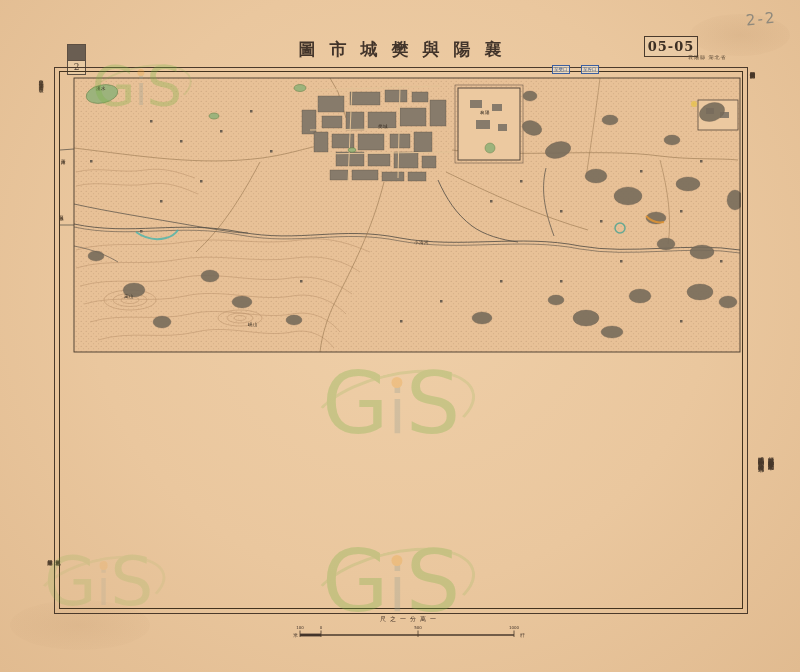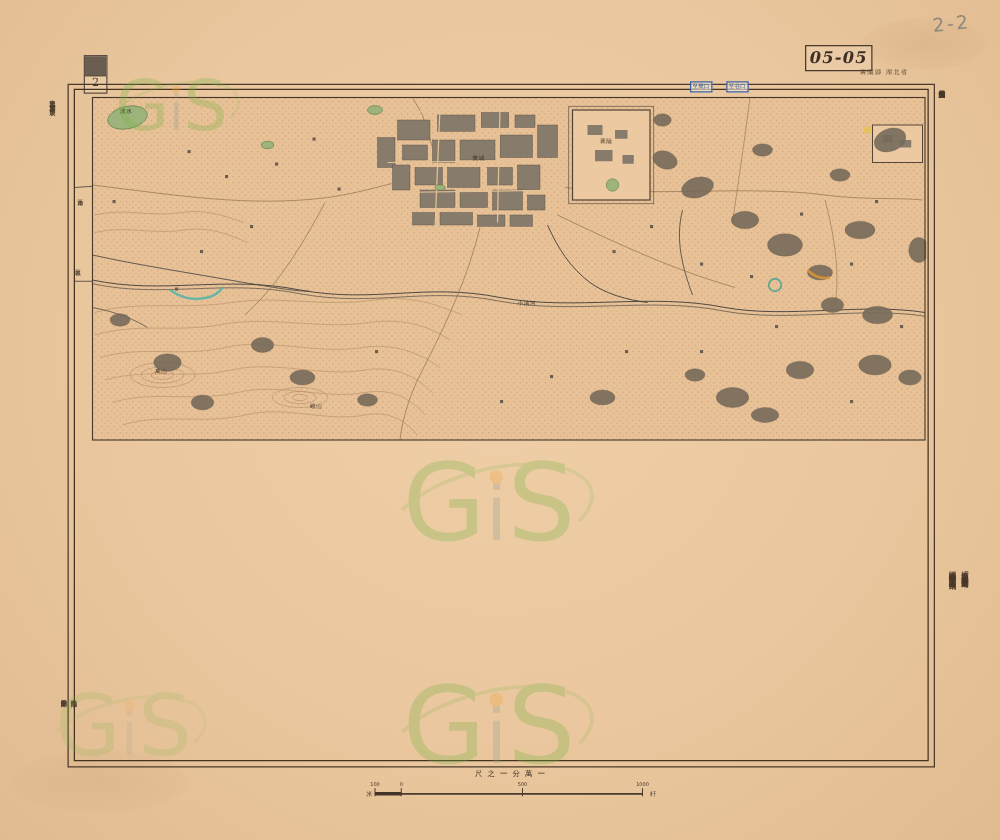--- a/index.html
+++ b/index.html
@@ -13,21 +13,21 @@
   .stain2{left:10px;top:600px;width:140px;height:50px;background:radial-gradient(rgba(140,95,55,.08),rgba(140,95,55,0));}
 
   .handwritten{position:absolute;right:24px;top:10px;font-family:"DejaVu Sans",sans-serif;
     font-size:15px;letter-spacing:2px;color:#8f897c;transform:rotate(-6deg);}
 
   .title{position:absolute;left:0;right:0;top:38px;text-align:center;
     font-size:17px;font-weight:bold;letter-spacing:14px;text-indent:14px;color:#42342a;}
 
   .sheet-no{position:absolute;left:644px;top:36px;width:52px;height:19px;line-height:19px;
     border:1.5px solid #4a3a2c;text-align:center;font-size:13px;font-weight:bold;
-    color:#3c2f24;letter-spacing:1px;background:rgba(238,216,184,.35);font-style:italic;}
+    color:#3c2f24;letter-spacing:1px;background:rgba(238,216,184,.35);}
   .sheet-note{position:absolute;left:688px;top:54px;font-size:5px;color:#55443466;letter-spacing:1px;color:#5a4936;}
 
   .stamp{position:absolute;left:67px;top:44px;width:17px;border:1px solid #5d4f42;background:#e9cba3;}
   .stamp-top{height:15px;background:#6a5e52;border-bottom:1px solid #5d4f42;}
   .stamp-bottom{height:13px;font-size:9px;line-height:13px;text-align:center;color:#4a3b2d;}
 
   .outer-frame{position:absolute;left:54px;top:67px;width:692px;height:545px;border:1px solid #4b3a2b;}
   .inner-frame{position:absolute;left:59px;top:71px;width:682px;height:536px;border:1.8px solid #43331f;}
 
   .map-svg{position:absolute;left:60px;top:72px;}
@@ -66,20 +66,21 @@
 </style>
 </head>
 <body>
 
 <div class="sheet">
   <div class="stain stain1"></div>
   <div class="stain stain2"></div>
 
   <div class="handwritten">2-2</div>
 
+  <div class="title">圖市城樊與陽襄</div>
 
   <div class="sheet-no">05-05</div>
   <div class="sheet-note">襄陽縣 湖北省</div>
 
   <div class="stamp">
     <div class="stamp-top"></div>
     <div class="stamp-bottom">2</div>
   </div>
 
   <div class="outer-frame"></div>

